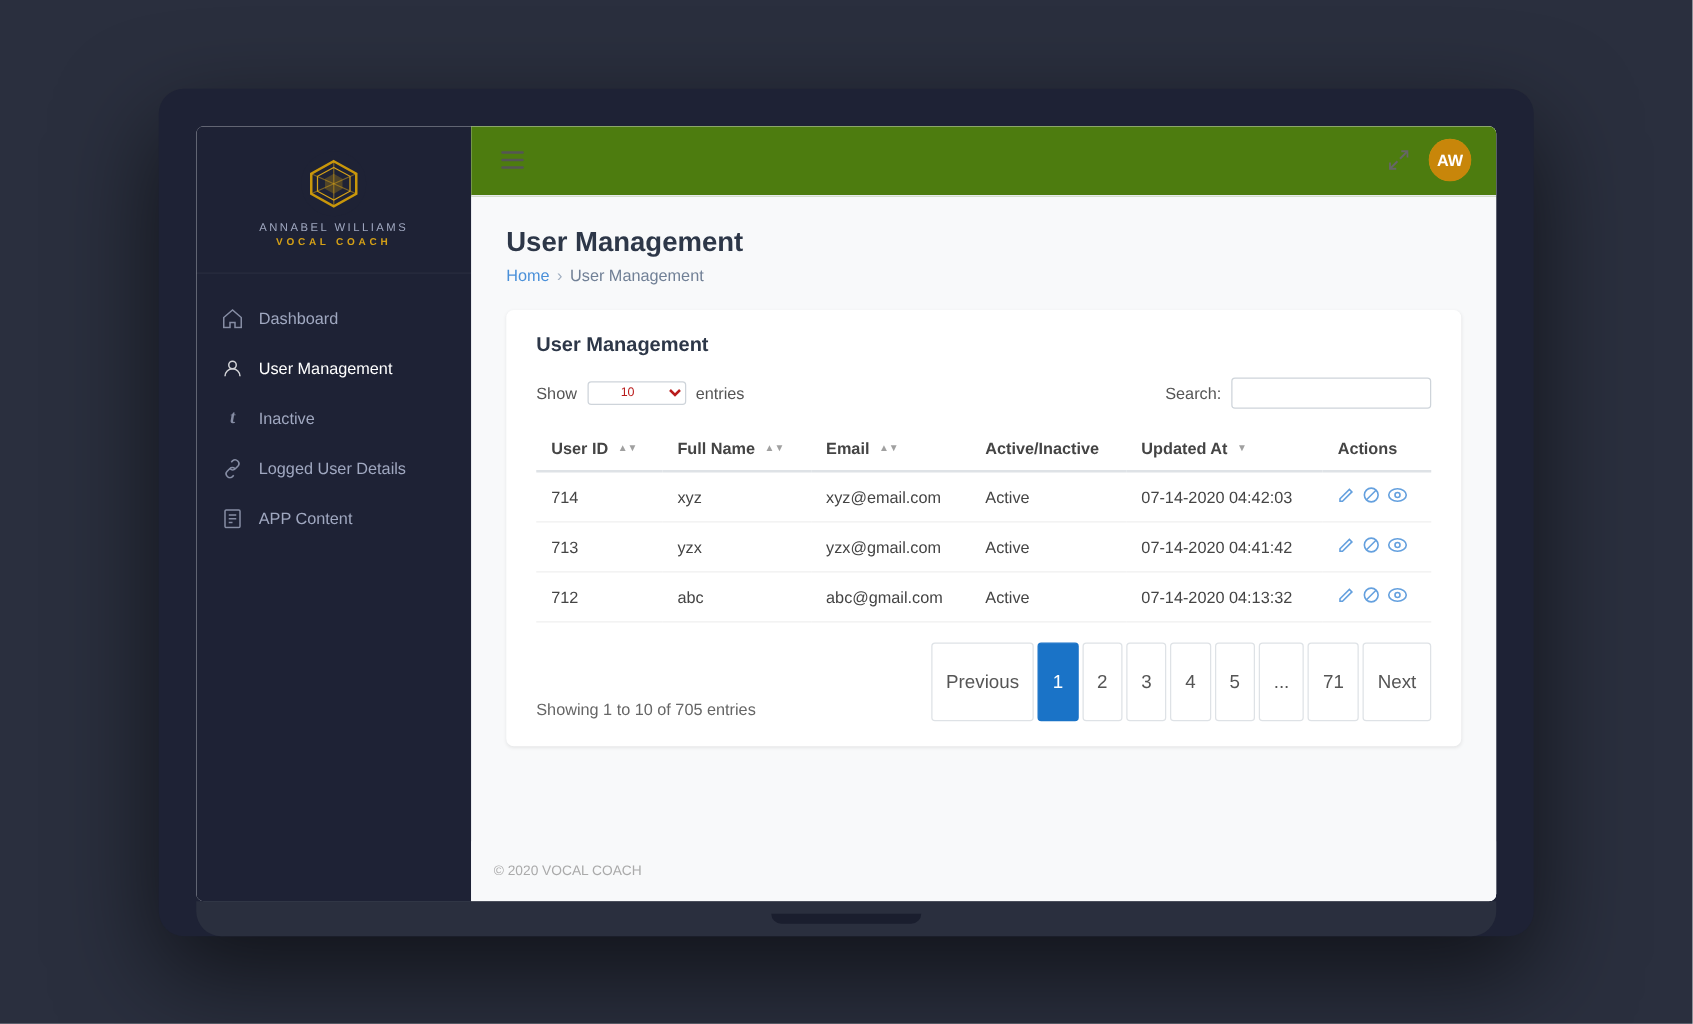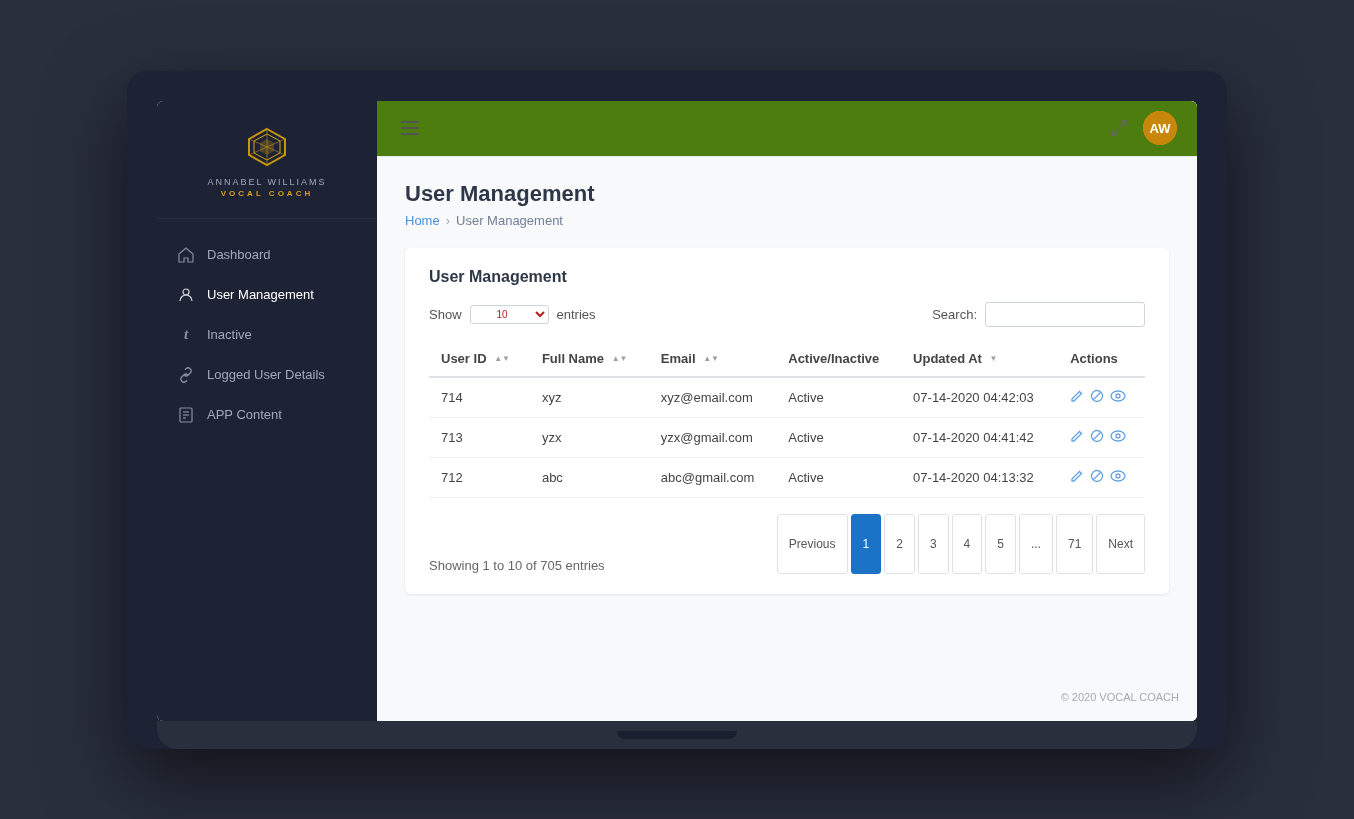--- a/index.html
+++ b/index.html
@@ -335,34 +335,34 @@
       display: flex;
       gap: 3px;
       align-items: center;
     }
 
     .page-btn {
       padding: 22px 11px;
       border: 1px solid #dee2e6;
       background: #fff;
       color: #555;
-      font-size: 12px;
+      font-size: 15px;
       cursor: pointer;
       border-radius: 3px;
       transition: background 0.15s;
     }
     .page-btn.active {
       background: #1a73c7;
       color: #fff;
       border-color: #1a73c7;
     }
 
     
     .footer {
-      text-align: right;
+      text-align: left;
       padding: 18px;
       font-size: 11px;
       color: #aaa;
       background: #f8f9fa;
     }
 
     
     .logo-svg {
       width: 52px;
       height: 52px;

